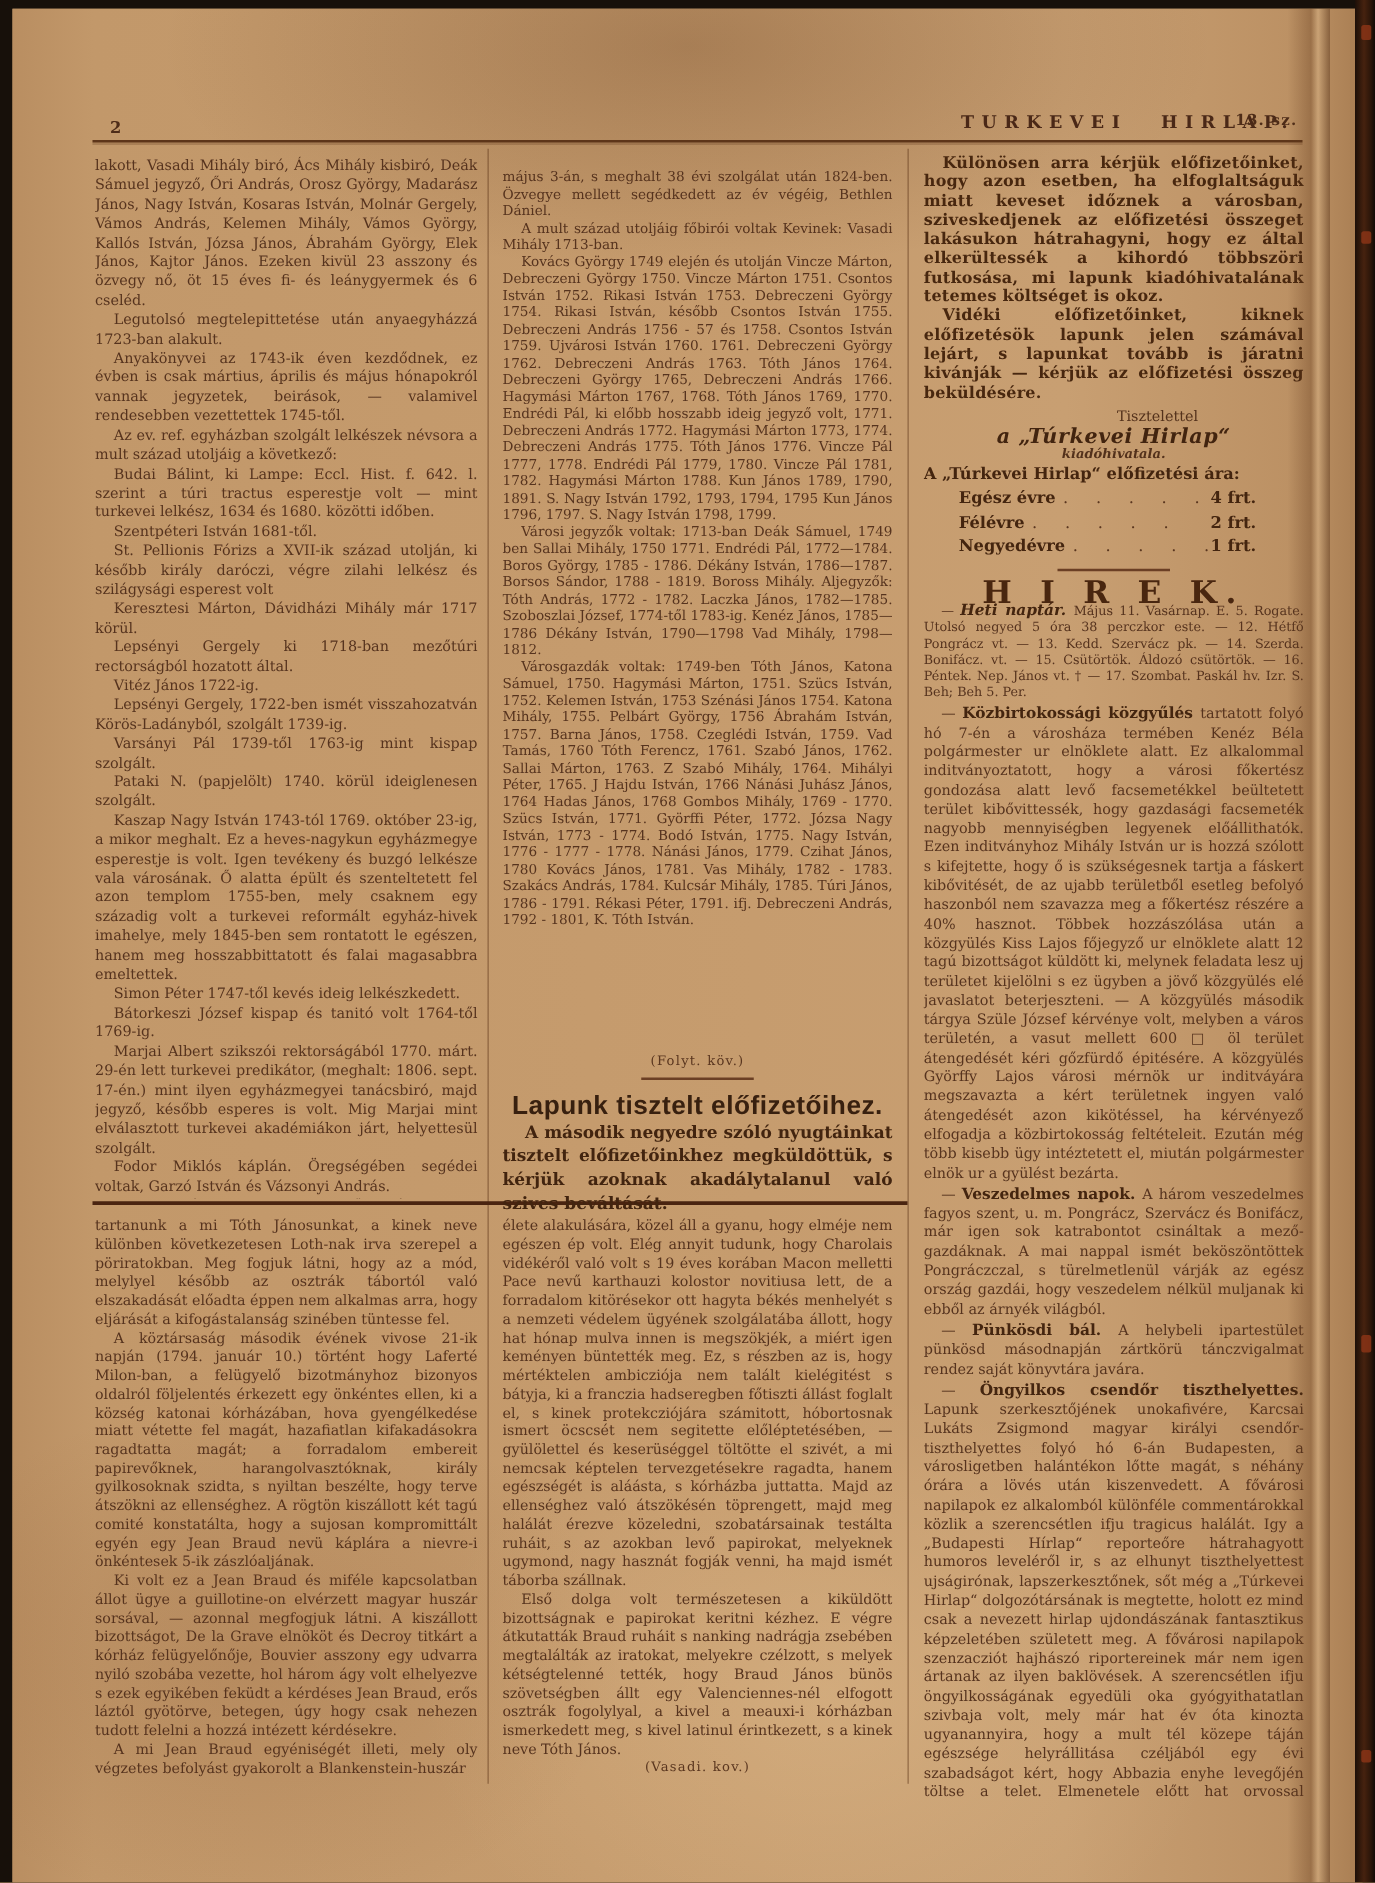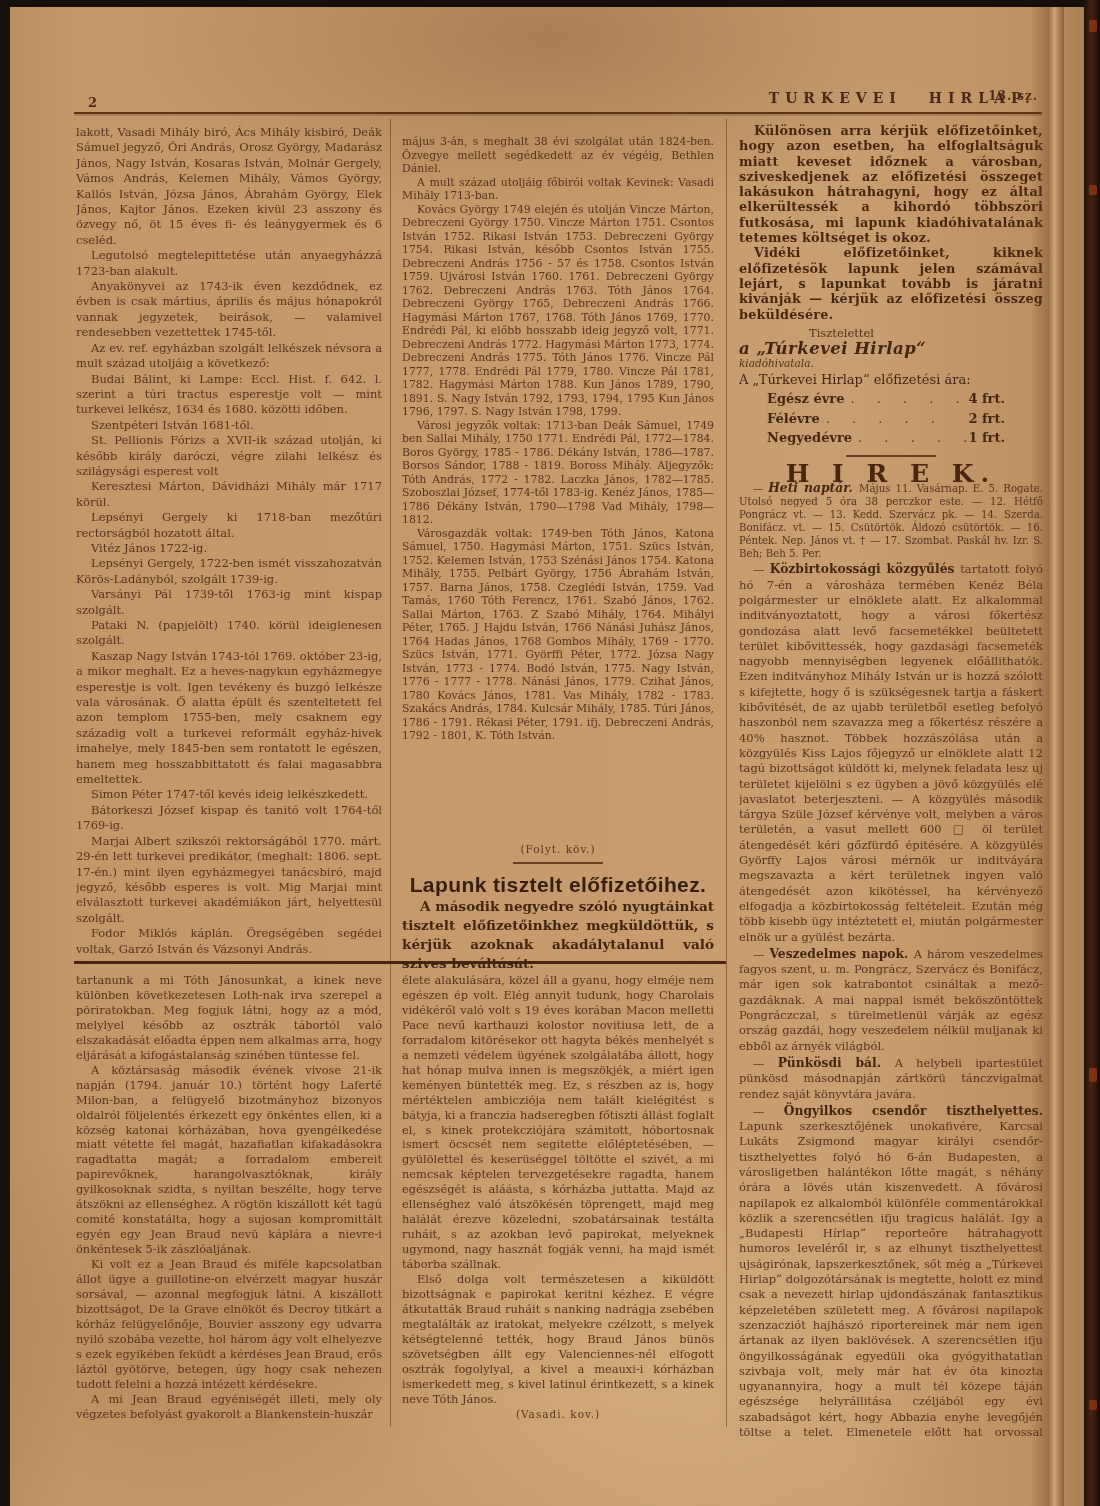--- a/index.html
+++ b/index.html
@@ -51,25 +51,25 @@
   .cont-note{text-align:center;text-indent:0 !important;font-size:10.5px;letter-spacing:1px;color:#5a361f;}
   .mini-rule{width:90px;height:2px;background:#6b3f24;margin:7px auto 9px;}
   .notice-head{
     font-family:"Liberation Sans", sans-serif;font-weight:bold;
     font-size:21px;color:#38200f;text-align:center;letter-spacing:.4px;
     margin:6px 0 9px;text-indent:0 !important;
   }
   .notice-body{font-weight:bold;font-size:13.6px;line-height:19px;color:#42240f;text-indent:18px !important;}
   .right-col{left:729px;top:116px;width:304px;height:1318px;font-size:11.5px;line-height:15.3px;}
   .right-col .intro p{font-weight:bold;font-size:12.8px;line-height:15.3px;color:#48270f;letter-spacing:.2px;margin:0;text-indent:15px;}
-  .sig{text-align:left;text-indent:0;}
+  .sig{text-align:center;text-indent:0;}
   .sig-salut{font-size:11.5px;margin-top:4px;color:#53311b;padding-left:70px;}
   .sig-name{font-size:16.5px;font-weight:bold;font-style:italic;color:#42240f;letter-spacing:.5px;}
-  .sig-role{font-size:10.5px;font-style:italic;font-weight:normal;color:#53311b;}
-  .sub-title{font-weight:normal;font-size:13px;color:#44250f;margin-top:6px;text-indent:0 !important;}
+  .sig-role{font-size:10.5px;font-style:italic;font-weight:bold;color:#53311b;}
+  .sub-title{font-weight:bold;font-size:13px;color:#44250f;margin-top:6px;text-indent:0 !important;}
   .sub-rows{margin-top:2px;}
   .sub-row{display:flex;align-items:flex-start;font-weight:bold;font-size:13px;line-height:19.5px;color:#44250f;padding:0 38px 0 28px;}
   .sub-row .dots{flex:1;overflow:hidden;white-space:nowrap;letter-spacing:9px;padding:0 6px;color:#5a361f;font-weight:normal;}
   .news-heading{
     text-align:center;font-size:25px;color:#49260f;letter-spacing:7px;
     margin:10px 0 8px;font-weight:700;text-indent:0 !important;
   }
   .news p{margin:0 0 1px;text-indent:14px;}
   .news .dash{letter-spacing:0;}
   .news b.lead{color:#44250f;font-size:12.3px;}

